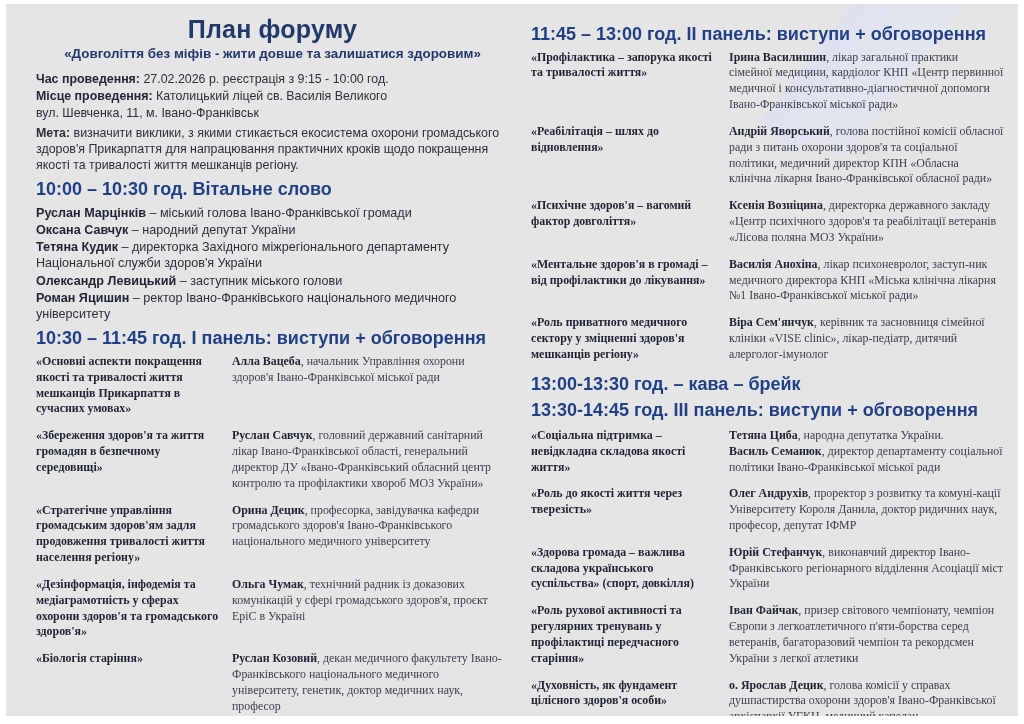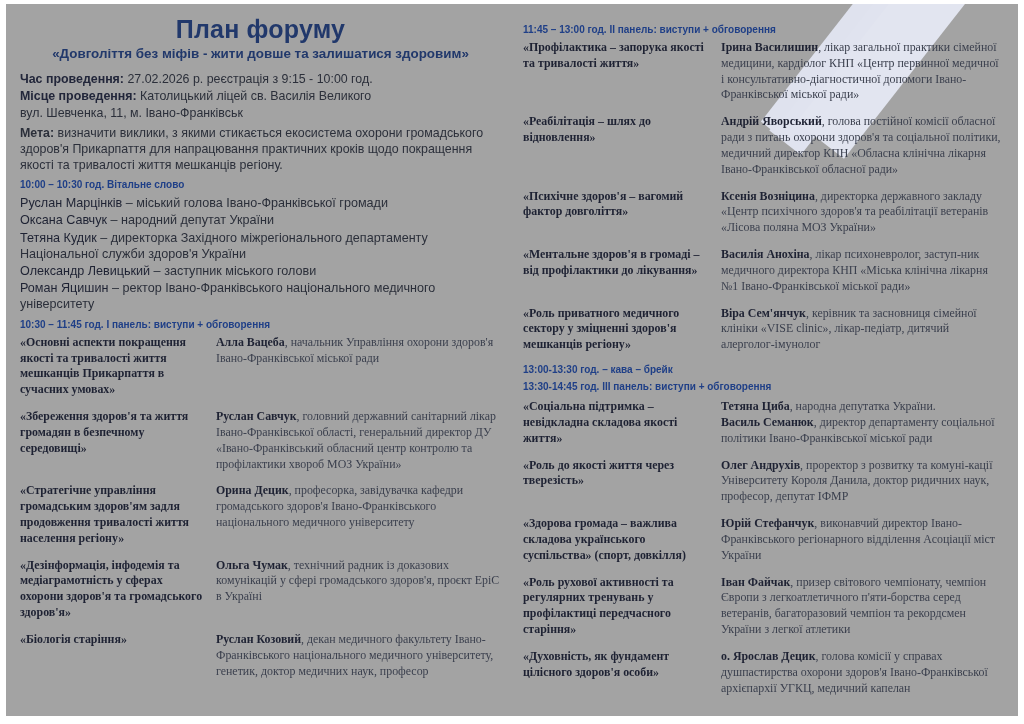--- a/index.html
+++ b/index.html
@@ -12,23 +12,24 @@
     height: 724px;
     background: #ffffff;
     font-family: "Liberation Sans", "DejaVu Sans", sans-serif;
     overflow: hidden;
   }
   .page {
     position: relative;
     width: 1012px;
     height: 712px;
     margin: 4px auto 0 auto;
-    background: #a3a3a3;
+    background: #e5e5e5;
     overflow: hidden;
     box-sizing: border-box;
+    padding-left: 16px;
   }
   
   .ribbon {
     position: absolute;
     background: #dfe2ee;
     transform: rotate(38deg);
     transform-origin: top left;
     pointer-events: none;
   }
   .ribbon.r1 { width: 26px; height: 230px; top: -60px; left: 902px; background:#dcdfec; }
@@ -80,36 +81,36 @@
   .meta-goal {
     color: #2b2f3a;
     font-size: 12.4px;
     line-height: 1.3;
     margin: 3px 0 4px 0;
   }
   .meta-goal b { font-weight: bold; }
 
   .section-head {
     color: #1f3f87;
-    font-size: 10px;
+    font-size: 18px;
     font-weight: bold;
     margin: 6px 0 4px 0;
     line-height: 1.2;
   }
   .section-head.tight { margin-top: 5px; margin-bottom: 2px; }
 
   
   .welcome-list { margin: 0 0 2px 0; }
   .welcome-item {
     color: #2b2f3a;
     font-size: 12.6px;
     line-height: 1.29;
     margin-bottom: 1px;
   }
-  .welcome-item b { color: #1e2233; font-weight: normal; text-align: center; }
+  .welcome-item b { color: #1e2233; font-weight: bold; text-align: center; }
 
   
   .panel { margin: 0; }
   .row {
     display: flex;
     margin-bottom: 11px;
     align-items: flex-start;
     font-family: Liberation Serif, serif;
   }
   .row .topic {

